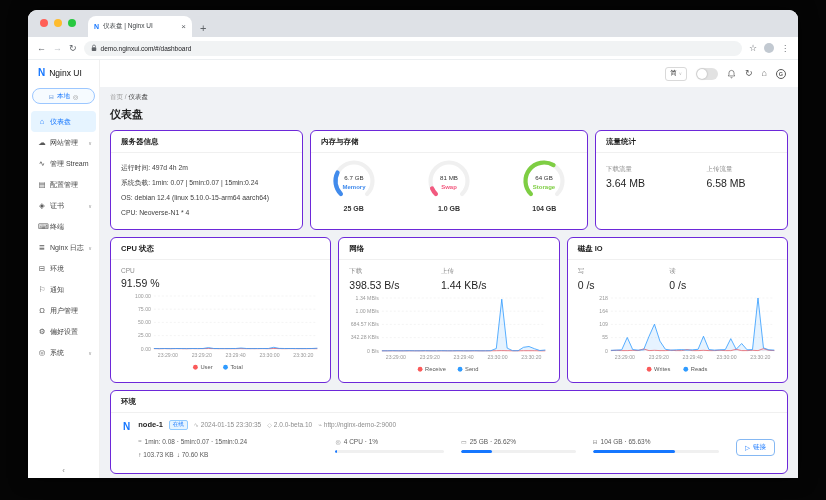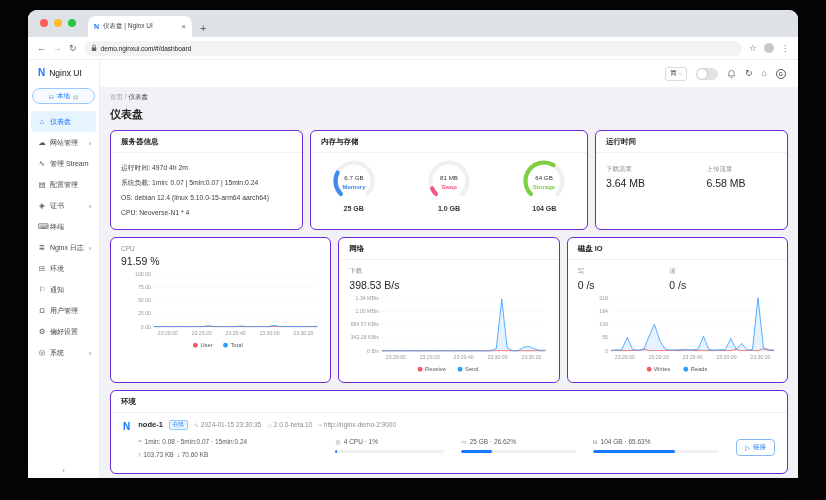--- a/index.html
+++ b/index.html
@@ -269,36 +269,37 @@
                     <path d="M 10.92 37.08 A 18.5 18.5 0 1 1 37.08 37.08" stroke="#f0f0f0" stroke-width="4.2" fill="none" stroke-linecap="round"></path>
                     <path d="M 10.92 37.08 A 18.5 18.5 0 0 1 33.54 8.15" stroke="#7ece43" stroke-width="4.2" fill="none" stroke-linecap="round"></path>
                     <text x="24" y="23" text-anchor="middle" font-size="6.2" fill="#333">64 GB</text>
                     <text x="24" y="32" text-anchor="middle" font-size="6" font-weight="bold" fill="#7ece43">Storage</text>
                   </svg>
                   <div class="gtotal">104 GB</div>
                 </div>
               </div>
           </div>
           <div class="card h100">
-            <div class="card-h">运行时间</div>
+            <div class="card-h">流量统计</div>
             <div class="card-b statrow traffic-b">
               <div class="statcol">
                 <div class="stat-l">下载流量</div>
                 <div class="stat-v">3.64 MB</div>
               </div>
               <div class="statcol">
                 <div class="stat-l">上传流量</div>
                 <div class="stat-v">6.58 MB</div>
               </div>
             </div>
           </div>
         </div>
 
         <div class="grid2">
           <div class="card h146">
+            <div class="card-h">CPU 状态</div>
             <div class="card-b">
               <div class="statrow">
                   <div class="statcol">
                 <div class="stat-l">CPU</div>
                 <div class="stat-v">91.59 %</div>
               </div>
                 </div>
               <div>
                   <svg viewBox="0 0 200 86" class="mini-chart">
                     <line x1="33" x2="197" y1="58" y2="58" stroke="#e9e9e9" stroke-width="0.5" stroke-dasharray="2 2"></line>
@@ -329,20 +330,24 @@
             </div>
           </div>
           <div class="card h146">
             <div class="card-h">网络</div>
             <div class="card-b">
               <div class="statrow">
                 <div class="statcol">
                   <div class="stat-l">下载</div>
                   <div class="stat-v">398.53 B/s</div>
                 </div>
+                <div class="statcol">
+                  <div class="stat-l">上传</div>
+                  <div class="stat-v">1.44 KB/s</div>
+                </div>
               </div>
               <div>
                   <svg viewBox="0 0 200 86" class="mini-chart">
                     <line x1="33" x2="197" y1="58" y2="58" stroke="#e9e9e9" stroke-width="0.5" stroke-dasharray="2 2"></line>
                     <text x="30" y="59.8" text-anchor="end" font-size="5.2" fill="#999">0 B/s</text>
                     <line x1="33" x2="197" y1="44.75" y2="44.75" stroke="#e9e9e9" stroke-width="0.5" stroke-dasharray="2 2"></line>
                     <text x="30" y="46.55" text-anchor="end" font-size="5.2" fill="#999">342.28 KB/s</text>
                     <line x1="33" x2="197" y1="31.5" y2="31.5" stroke="#e9e9e9" stroke-width="0.5" stroke-dasharray="2 2"></line>
                     <text x="30" y="33.3" text-anchor="end" font-size="5.2" fill="#999">684.57 KB/s</text>
                     <line x1="33" x2="197" y1="18.25" y2="18.25" stroke="#e9e9e9" stroke-width="0.5" stroke-dasharray="2 2"></line>

